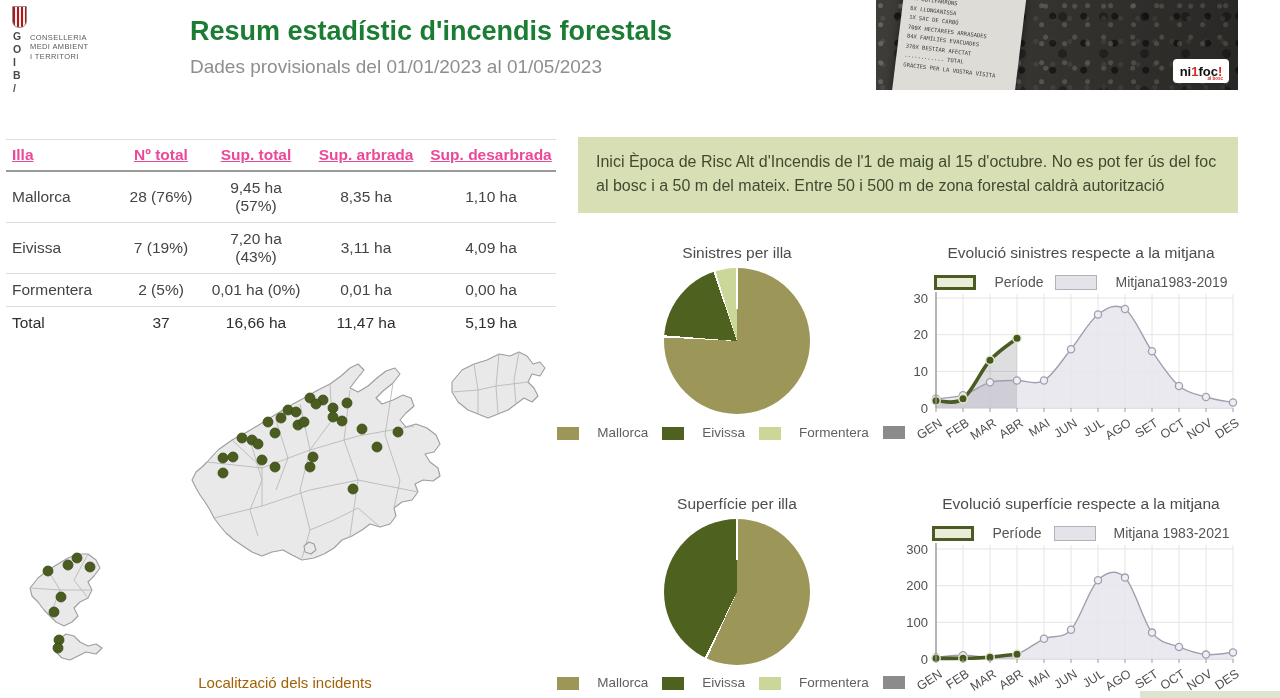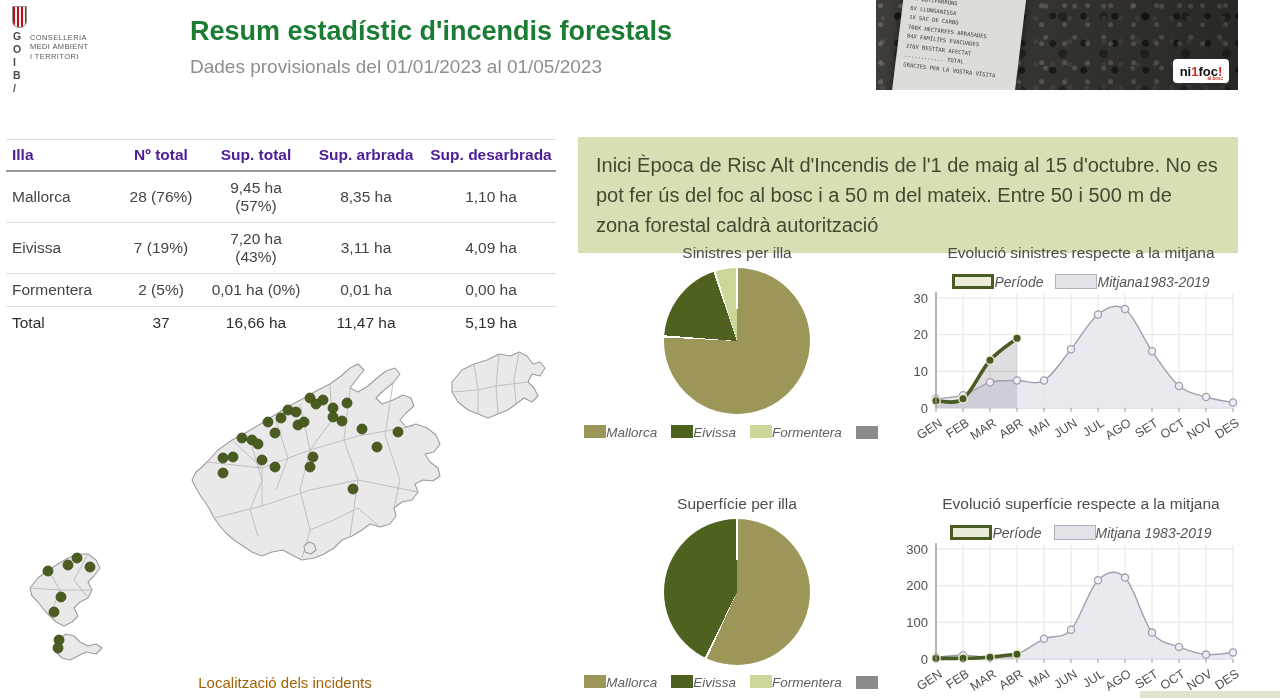--- a/index.html
+++ b/index.html
@@ -41,44 +41,44 @@
   #ni1foc { position:absolute; right:9px; bottom:7px; width:56px; height:24px; background:#fff;
     border-radius:4px; display:flex; align-items:center; justify-content:center;
     font-size:13px; font-weight:700; line-height:1; }
   #ni1foc .red { color:#d42a1e; }
   #ni1foc .blk { color:#111; }
   #ni1foc .sub { position:absolute; right:6px; bottom:2px; font-size:4.5px; color:#d42a1e; font-weight:700; }
 
   
   #stats-table { left:6px; top:139px; width:550px; }
   #stats-table table { width:100%; border-collapse:collapse; font-size:15.5px; color:#444; }
-  #stats-table th { font-weight:700; color:#4c1d95; text-align:center; padding:6px 2px;
-    border-top:1px solid #ddd; border-bottom:2px solid #9a9a9a; }
+  #stats-table th { font-weight:700; color:#ec4899; text-align:center; padding:6px 2px;
+    border-top:1px solid #ddd; border-bottom:2px solid #9a9a9a;text-decoration:underline; }
   #stats-table td { text-align:center; padding:7px 2px; border-bottom:1px solid #dcdcdc; }
   #stats-table .left { text-align:left; padding-left:6px; }
   #stats-table tfoot td { font-weight:400; color:#2e2e2e; border-top:1px solid #9a9a9a; border-bottom:none; }
   #stats-table col.c0{width:110px} #stats-table col.c1{width:90px} #stats-table col.c2{width:100px}
   #stats-table col.c3{width:120px} #stats-table col.c4{width:130px}
 
   
   #notice { left:578px; top:137px; width:660px; min-height:76px; background:#d8dfb5;
-    padding:13px 18px; font-size:20px; line-height:1.5; color:#3f4a30; }
+    padding:13px 18px; font-size:16px; line-height:1.5; color:#3f4a30; }
 
   
   .sec-title { font-size:15.5px; color:#4c4c4c; text-align:center; }
   #pie1-title { left:637px; top:244px; width:200px; }
   #pie2-title { left:637px; top:495px; width:200px; }
   .pie { border-radius:50%; width:146px; height:146px; }
   #pie1 { left:664px; top:268px; }
   #pie2 { left:664px; top:519px; }
   .pie-legend { display:flex; align-items:center; justify-content:center; gap:14px;
     font-size:13.5px; color:#5f5f5f; }
   #pie1-legend { left:586px; top:425px; width:290px; }
   #pie2-legend { left:586px; top:675px; width:290px; }
-  .legend-item { display:flex; align-items:flex-start; gap:0;font-style:italic; }
+  .legend-item { display:flex; align-items:flex-end; gap:18px; }
   .swatch { width:22px; height:13px; display:inline-block; }
 
   
   #chart1-title { left:918px; top:244px; width:326px; }
   #chart2-title { left:918px; top:495px; width:326px; }
   .line-legend { display:flex; align-items:center; justify-content:center; gap:12px;
     font-size:14px; color:#555; }
   #chart1-legend { left:920px; top:274px; width:322px; }
   #chart2-legend { left:920px; top:525px; width:322px; }
   .lg-box-periode { width:42px; height:15px; border:3px solid #4a5c23; background:#e9ecd9; }
@@ -381,21 +381,21 @@
     </svg>
 
   <div class="abs sec-title" id="chart2-title">Evolució superfície respecte a la mitjana</div>
   <div class="abs line-legend" id="chart2-legend">
     <span class="legend-item">
         <span class="lg-box-periode"></span>
         <span>Període</span>
       </span>
     <span class="legend-item">
         <span class="lg-box-mitjana"></span>
-        <span>Mitjana 1983-2019</span>
+        <span>Mitjana 1983-2021</span>
       </span>
   </div>
   <svg class="abs" id="chart2-svg" width="350" height="152">
       <line x1="40" y1="6" x2="40" y2="120" stroke="#e4e4e4" stroke-width="1"></line>
       <line x1="67" y1="6" x2="67" y2="120" stroke="#e4e4e4" stroke-width="1"></line>
       <line x1="94" y1="6" x2="94" y2="120" stroke="#e4e4e4" stroke-width="1"></line>
       <line x1="121" y1="6" x2="121" y2="120" stroke="#e4e4e4" stroke-width="1"></line>
       <line x1="148" y1="6" x2="148" y2="120" stroke="#e4e4e4" stroke-width="1"></line>
       <line x1="175" y1="6" x2="175" y2="120" stroke="#e4e4e4" stroke-width="1"></line>
       <line x1="202" y1="6" x2="202" y2="120" stroke="#e4e4e4" stroke-width="1"></line>

